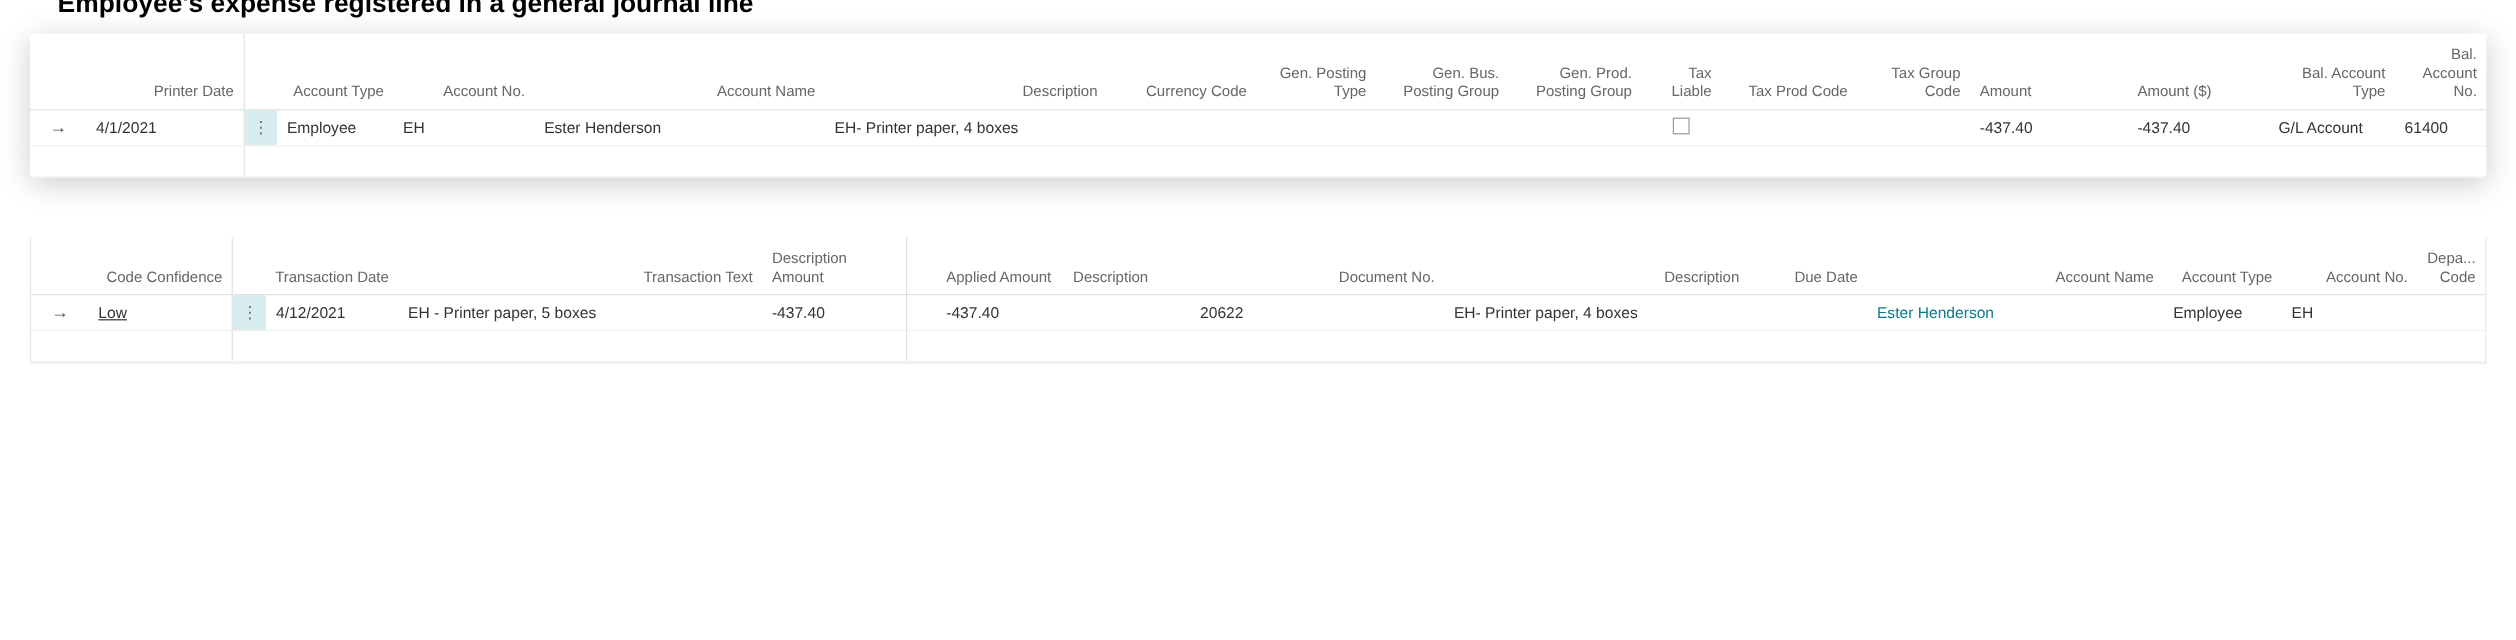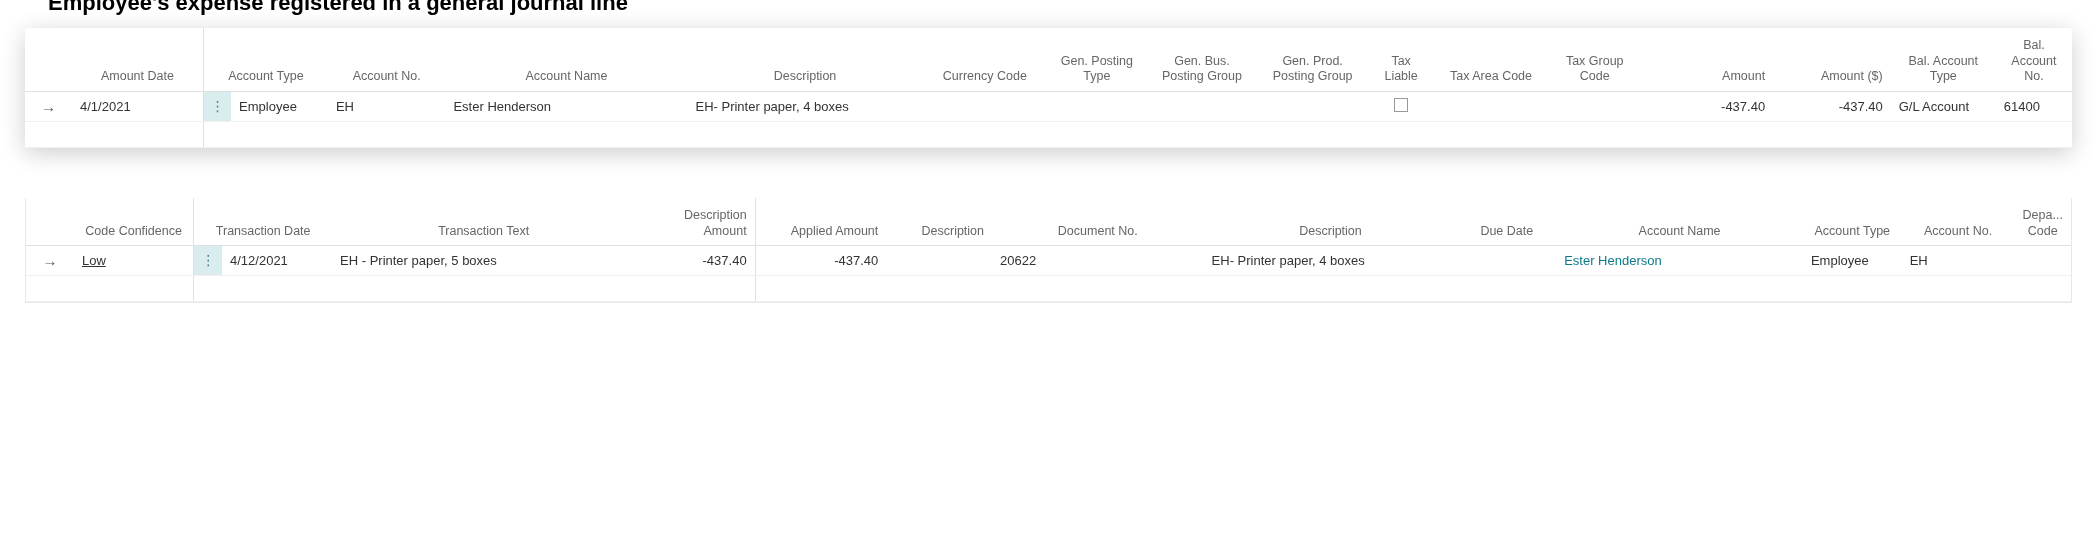--- a/index.html
+++ b/index.html
@@ -36,21 +36,21 @@
       border-top: none;
     }
     table {
       border-collapse: collapse;
       width: 100%;
       table-layout: fixed;
     }
     thead th {
       font-weight: 400;
       color: #666;
-      text-align: center;
+      text-align: right;
       padding: 10px 8px 6px 8px;
       border-bottom: 1px solid #e0e0e0;
       vertical-align: bottom;
       font-size: 12.5px;
       line-height: 1.25;
     }
     tbody td {
       padding: 6px 8px;
       border-bottom: 1px solid #f0f0f0;
       vertical-align: middle;
@@ -75,21 +75,21 @@
     .vdots {
       font-size: 14px;
       color: #4a7a7f;
       line-height: 1;
       display: inline-block;
     }
     .sep-left {
       border-left: 1px solid #e0e0e0;
     }
     .num {
-      text-align: right;
+      text-align: left;
     }
     .checkbox {
       width: 14px;
       height: 14px;
       border: 1px solid #999;
       display: inline-block;
       background: #fff;
     }
     .center { text-align: center; }
     .underline { text-decoration: underline; }
@@ -132,31 +132,31 @@
       <col class="j-c12">
         <col class="j-c13">
         <col class="j-c14">
         <col class="j-c15">
       <col class="j-c16">
         <col class="j-c17">
     </colgroup>
     <thead>
       <tr>
         <th></th>
-        <th>Amount Date</th>
+        <th>Printer Date</th>
         <th class="sep-left" colspan="2">Account Type</th>
         <th>Account No.</th>
         <th>Account Name</th>
         <th>Description</th>
         <th>Currency Code</th>
         <th>Gen. Posting Type</th>
         <th>Gen. Bus. Posting Group</th>
         <th>Gen. Prod. Posting Group</th>
         <th>Tax Liable</th>
-        <th>Tax Area Code</th>
+        <th>Tax Prod Code</th>
         <th>Tax Group Code</th>
         <th class="num">Amount</th>
         <th class="num">Amount ($)</th>
         <th>Bal. Account Type</th>
         <th>Bal. Account No.</th>
       </tr>
     </thead>
     <tbody>
       <tr>
         <td class="center"><span class="arrow">→</span></td>

